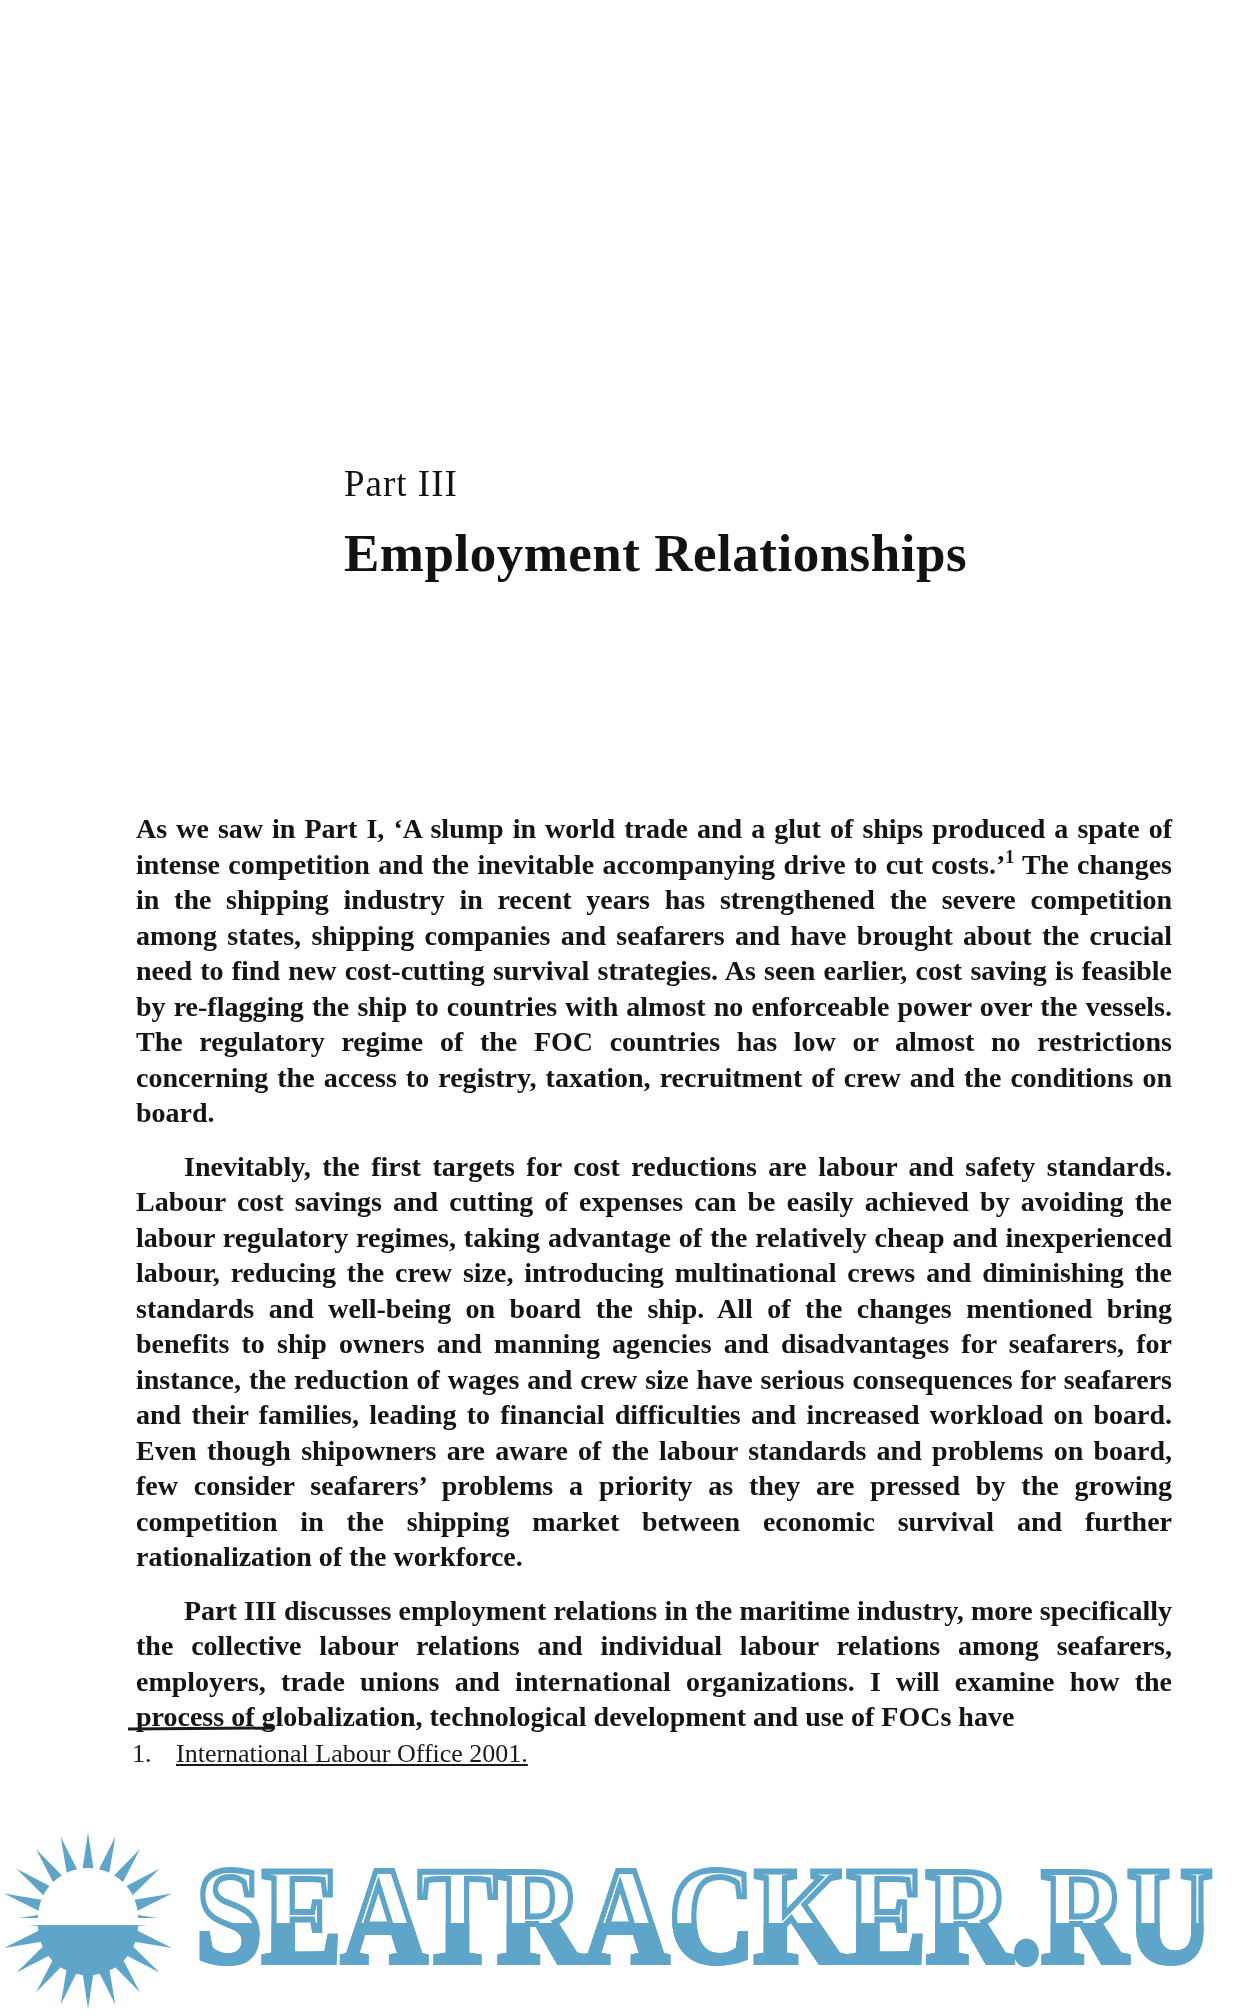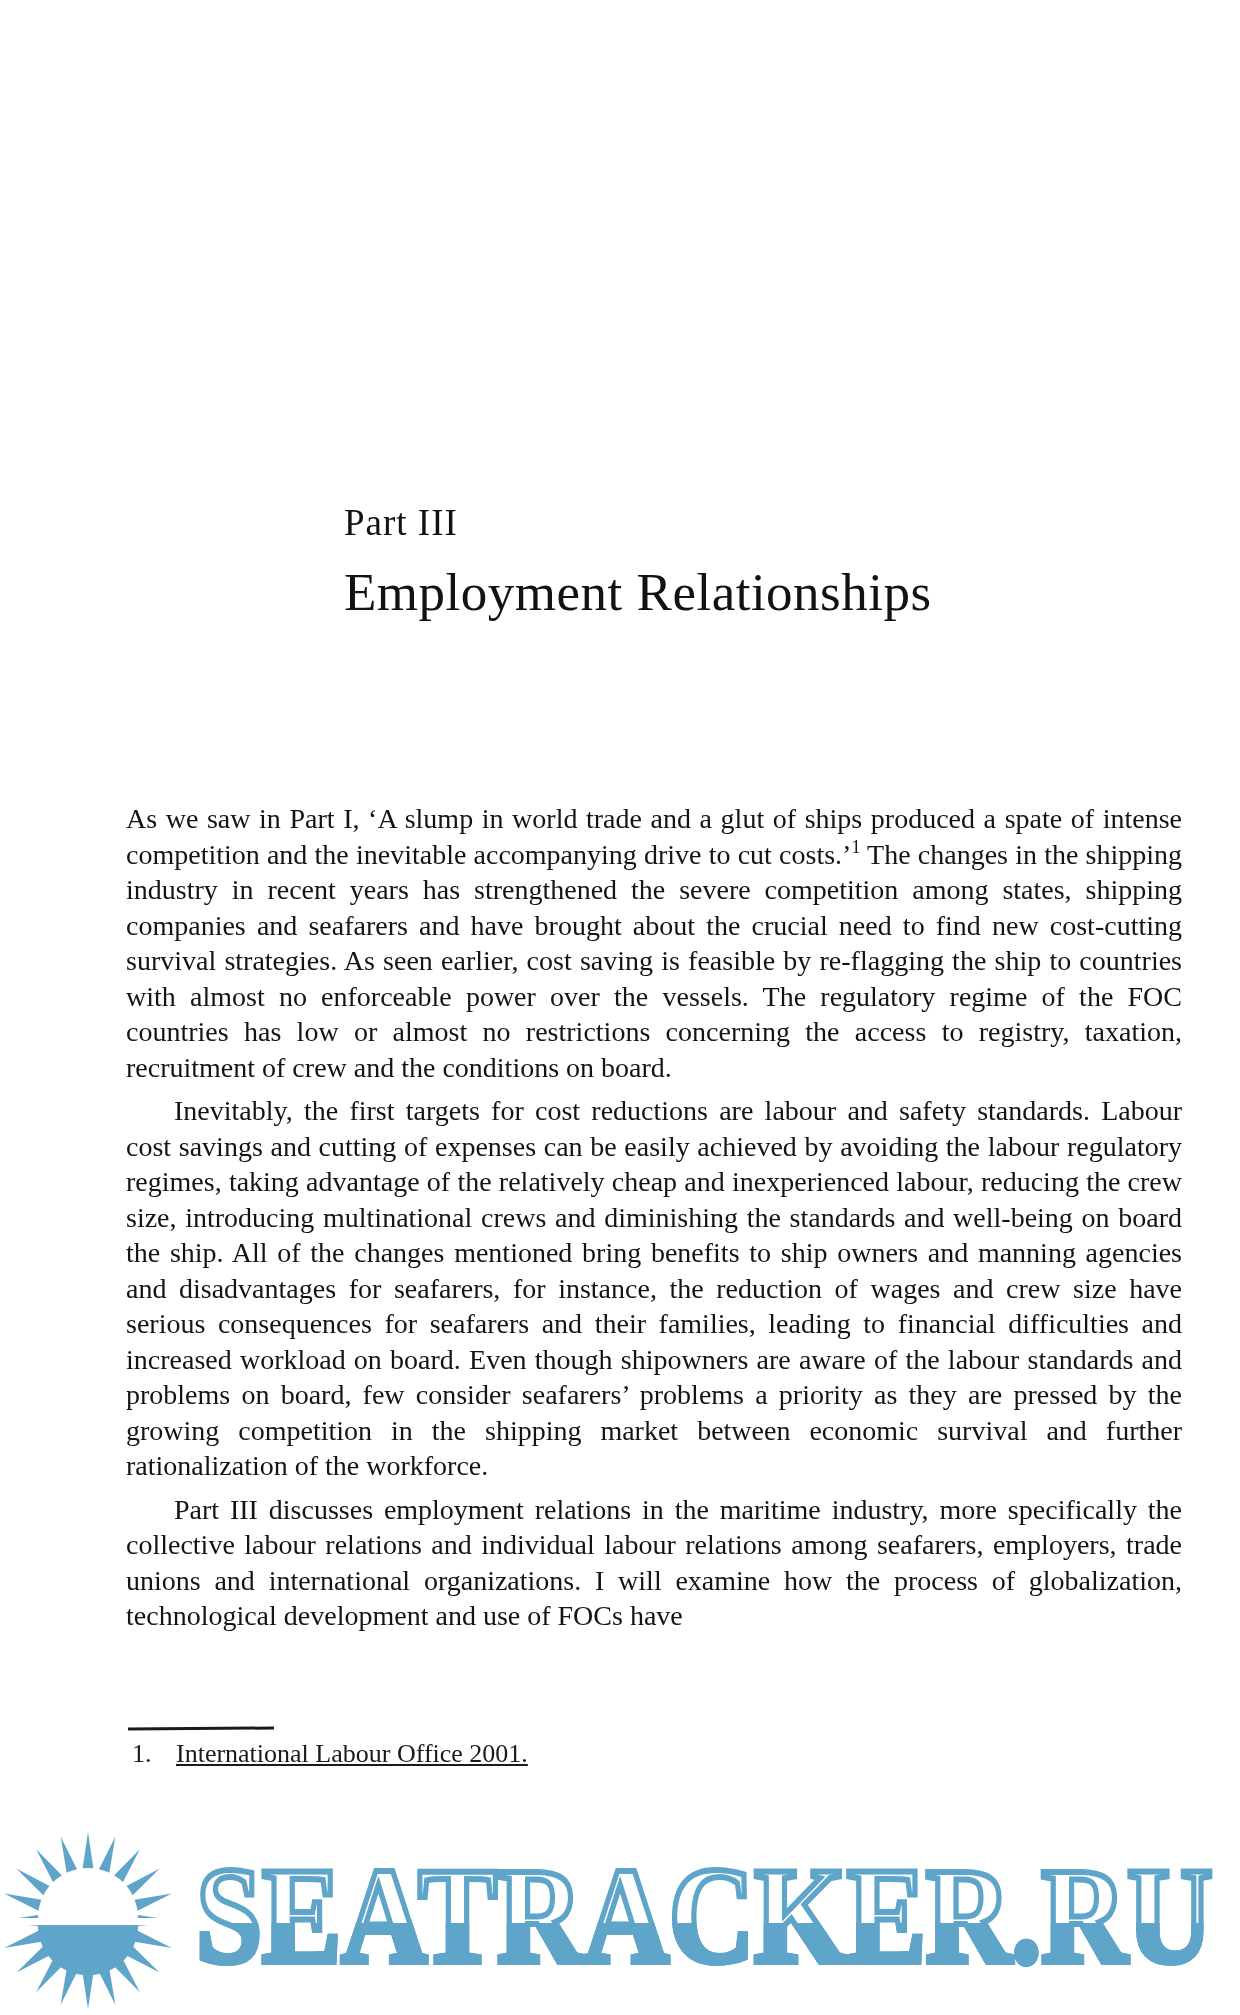--- a/index.html
+++ b/index.html
@@ -7,38 +7,38 @@
     width: 1240px; height: 2015px;
     background: #ffffff;
     font-family: "Liberation Serif", serif;
     color: #141414;
     position: relative;
     overflow: hidden;
   }
   .page { position: absolute; inset: 0; }
 
   
-  .heading { position: absolute; left: 344px; top: 462px; margin-top: 39px; }
+  .heading { position: absolute; left: 344px; top: 462px; }
   .part-label {
     font-size: 37px; letter-spacing: 1px; line-height: 1.2;
     color: #121212;
   }
   .page-title {
     margin: 0; margin-top: 17px;
-    font-size: 53px; font-weight: 400; letter-spacing: 0.5px;
+    font-size: 53px; font-weight: 700; letter-spacing: 0.5px;
     color: #121212; white-space: nowrap;
   }
 
   
   .body-text {
     position: absolute; left: 118px; top: 793px; width: 1072px;
     font-size: 28px; line-height: 35.5px;
     text-align: justify;
   }
-  .body-text p { margin: 8px; }
+  .body-text p { margin: 18px; font-weight: bold; }
   .para.indent { text-indent: 48px; }
   sup.fn-marker {
     font-size: 18px; line-height: 0; vertical-align: 11px;
   }
 
   
   .footnote-rule {
     position: absolute; left: 128px; top: 1727px;
     width: 146px; height: 3px; background: #1a1a1a;
     transform: rotate(-0.4deg);

